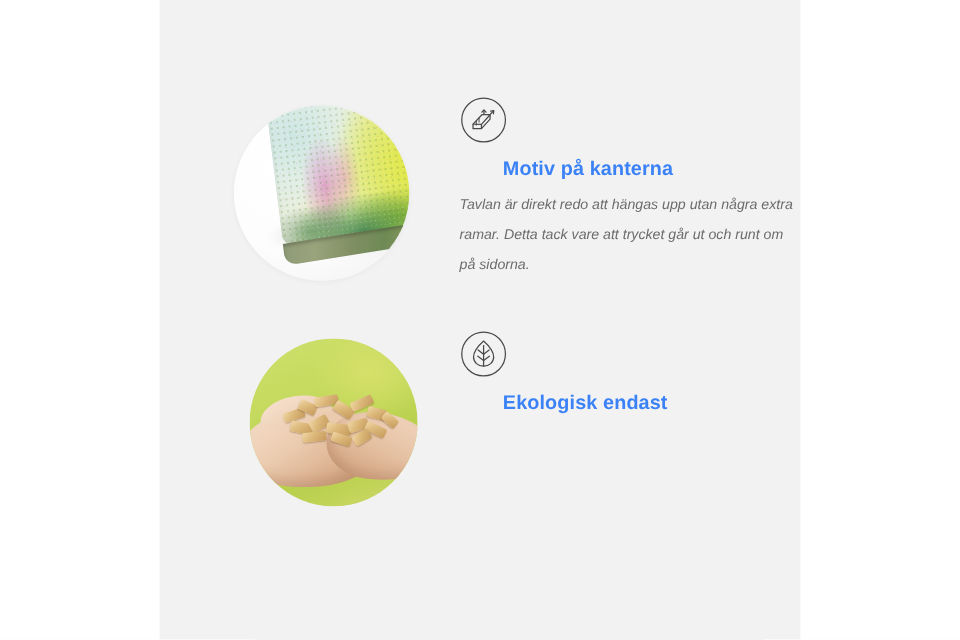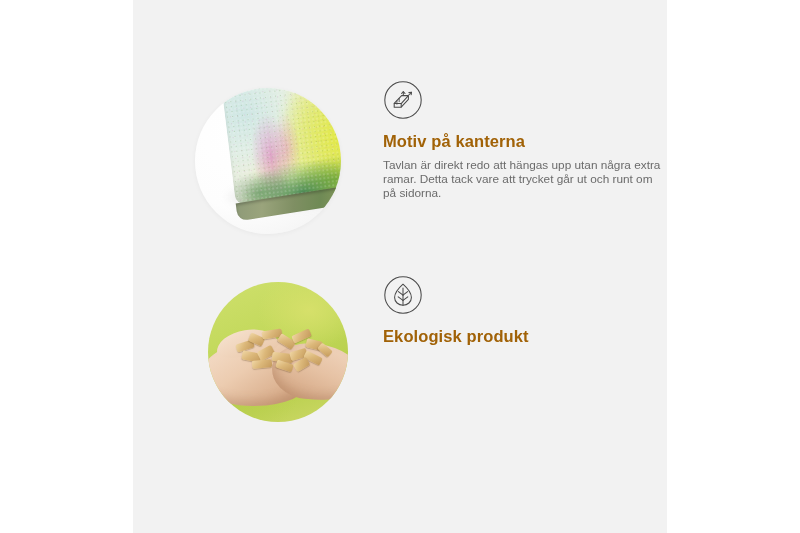--- a/index.html
+++ b/index.html
@@ -168,29 +168,31 @@
   }
   .icon-wrap {
     width: 40px; height: 40px;
     margin-bottom: 12px;
   }
   .icon-wrap svg { display: block; }
 
   .feature-title {
     font-size: 16.5px;
     font-weight: 600;
-    color: #a16207;
+    color: #3b82f6;
     letter-spacing: 0.1px;
     margin-bottom: 7px;
     white-space: nowrap;
+    margin-left: 36px;
   }
   .feature-body {
     font-size: 11.8px;
-    line-height: 14px;
+    line-height: 25px;
     color: #6b6b6b;
+    font-style: italic;
   }
 </style>
 </head>
 <body>
 
 <div id="stage">
 
   <div class="panel"></div>
 
   <div class="feature" id="feature-edges">
@@ -255,17 +257,17 @@
         <svg width="40" height="40" viewBox="0 0 40 40" fill="none">
           <circle cx="20" cy="20" r="18.2" stroke="#4a4a4a" stroke-width="1.05"></circle>
           <path d="M20 9.2 C14.6 14.0 11.6 18.4 11.6 22.6 C11.6 26.9 15.3 30.2 20 30.2 C24.7 30.2 28.4 26.9 28.4 22.6 C28.4 18.4 25.4 14.0 20 9.2 Z" stroke="#4a4a4a" stroke-width="1.05" stroke-linejoin="round" fill="none"></path>
           <path d="M20 13.0 L20 30.2" stroke="#4a4a4a" stroke-width="1.05" stroke-linecap="round"></path>
           <path d="M20 20.2 L15.4 16.6" stroke="#4a4a4a" stroke-width="1.05" stroke-linecap="round"></path>
           <path d="M20 20.2 L24.6 16.6" stroke="#4a4a4a" stroke-width="1.05" stroke-linecap="round"></path>
           <path d="M20 25.4 L15.2 21.8" stroke="#4a4a4a" stroke-width="1.05" stroke-linecap="round"></path>
           <path d="M20 25.4 L24.8 21.8" stroke="#4a4a4a" stroke-width="1.05" stroke-linecap="round"></path>
         </svg>
       </div>
-      <div class="feature-title">Ekologisk produkt</div>
+      <div class="feature-title">Ekologisk endast</div>
     </div>
   </div>
 
 </div>
 
 </body></html>

